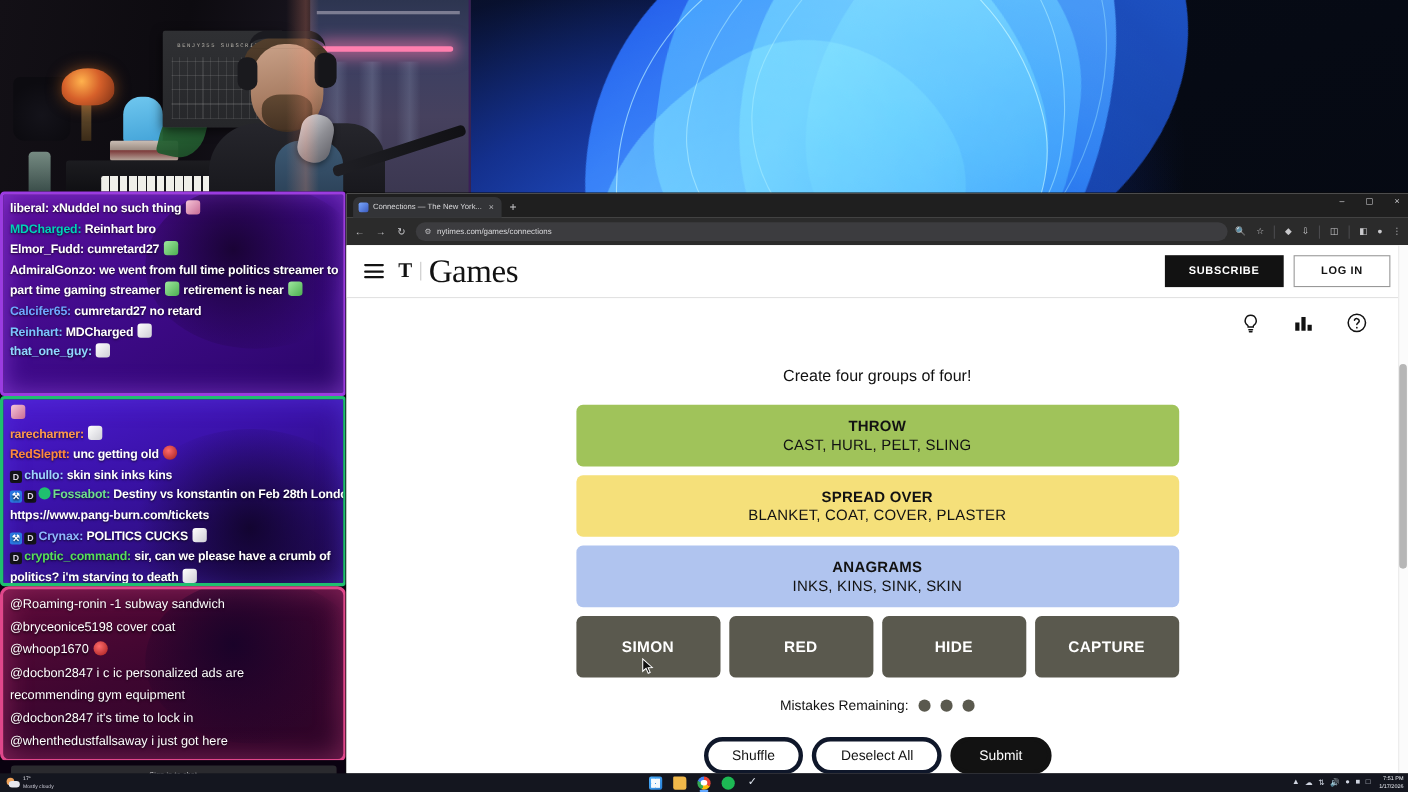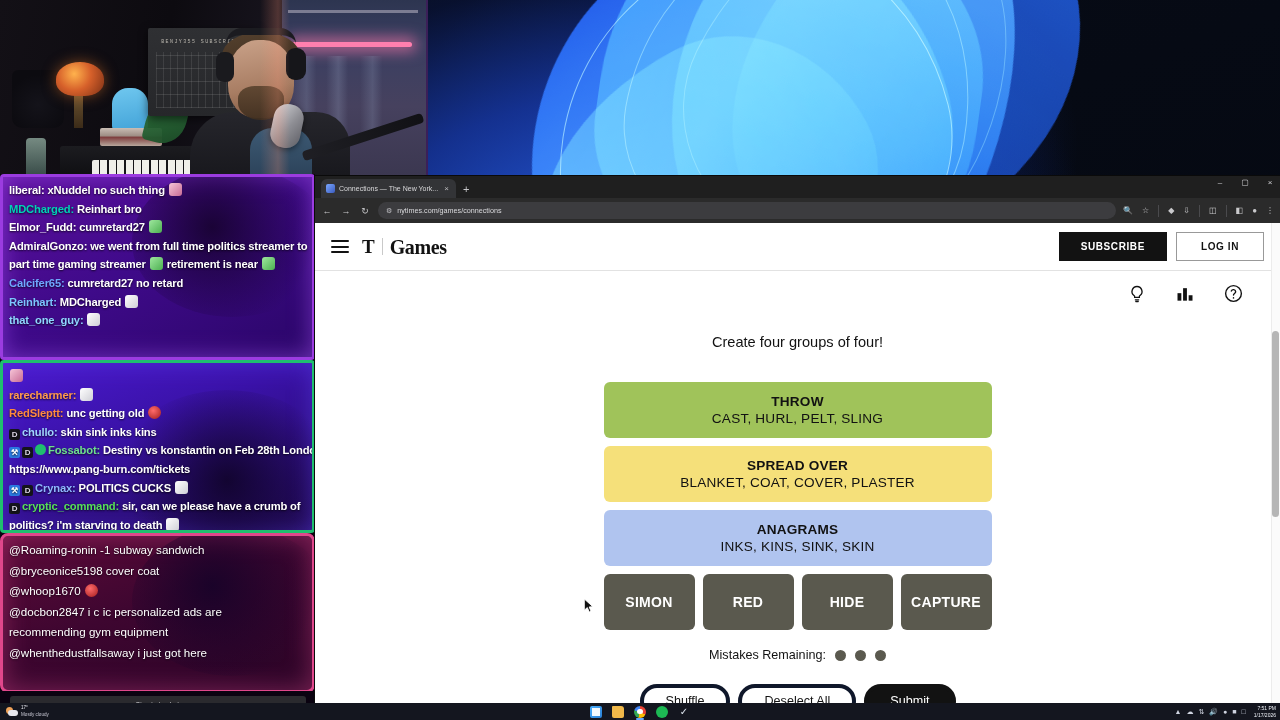--- a/index.html
+++ b/index.html
@@ -139,33 +139,33 @@
 
   .br-viewport { position:relative; height:480px; background:#fff; overflow:hidden; }
 
   
   .nyt-header { height:47px; background:#fff; display:flex; align-items:center; padding:0 16px; position:relative; }
   .nyt-hamb { width:18px; display:flex; flex-direction:column; gap:3.4px; margin-right:13px; }
   .nyt-hamb i { display:block; height:2px; background:#121212; border-radius:1px; }
   .nyt-logo { display:flex; align-items:center; gap:7px; }
   .nyt-T { font-family:"Liberation Serif", serif; font-weight:700; font-size:19px; color:#121212; line-height:1; }
   .nyt-vbar { width:1px; height:17px; background:#c9c9c9; }
-  .nyt-games { font-family:"Liberation Serif", serif; font-weight:700; font-size:20px; color:#121212; letter-spacing:-.4px; line-height:1; }
+  .nyt-games { font-family:"Liberation Serif", serif; font-weight:400; font-size:30px; color:#121212; letter-spacing:-.4px; line-height:1; }
   .nyt-hdr-right { margin-left:auto; display:flex; align-items:center; gap:9px; }
   .btn-sub { background:#121212; color:#fff; font-size:10px; font-weight:700; letter-spacing:.6px; padding:9px 22px; border:none; cursor:pointer; }
   .btn-login { background:#fff; color:#121212; font-size:10px; font-weight:700; letter-spacing:.6px; padding:8px 24px; border:1px solid #999; cursor:pointer; }
   .nyt-rule { height:1px; background:#e2e2e2; }
 
   .nyt-toolrow { height:45px; display:flex; align-items:center; justify-content:flex-end; padding-right:36px; gap:26px; }
   .tool-ic { width:22px; height:22px; display:flex; align-items:center; justify-content:center; cursor:pointer;}
 
   .nyt-body { padding-top:18px; }
   .nyt-sub { text-align:center; font-size:14.6px; color:#121212; font-family:"Liberation Sans", sans-serif; }
 
-  .board { width:388px; margin:32px auto 0; display:flex; flex-direction:column; gap:8px;text-align:right; }
+  .board { width:548px; margin:18px auto 0; display:flex; flex-direction:column; gap:8px;text-align:right; }
   .solved { height:56px; border-radius:6px; display:flex; flex-direction:column; align-items:center; justify-content:center; gap:2px; }
   .solved-cat { font-size:13.6px; font-weight:700; color:#121212; letter-spacing:.2px; }
   .solved-members { font-size:13.6px; color:#121212; letter-spacing:.2px; }
   .tile-row { display:flex; gap:8px; }
   .tile { flex:1; height:56px; border-radius:6px; display:flex; align-items:center; justify-content:center;
           font-size:14px; font-weight:700; letter-spacing:.3px; cursor:pointer; }
   .tile.sel { background:#5a594e; color:#ffffff; }
 
   .mistakes { margin-top:18px; display:flex; align-items:center; justify-content:center; gap:9px; }
   .mistakes-label { font-size:12.6px; color:#121212; }
@@ -293,20 +293,21 @@
     </div>
 
     <div class="chat-panel cp3">
       <div class="cp-blob"></div>
       <div class="chat-lines" id="chat3">
           <div class="chat-line">@Roaming-ronin -1 subway sandwich </div>
           <div class="chat-line">@bryceonice5198 cover coat </div>
           <div class="chat-line">@whoop1670 <span class="emote e-red"></span></div>
           <div class="chat-line">@docbon2847 i c ic personalized ads are </div>
           <div class="chat-line">recommending gym equipment </div>
+          <div class="chat-line">@docbon2847 it's time to lock in </div>
           <div class="chat-line">@whenthedustfallsaway i just got here </div>
         </div>
     </div>
 
     <div class="signin-wrap">
       <div class="signin-btn">Sign in to chat</div>
     </div>
   </div>
 
   <div class="browser">

